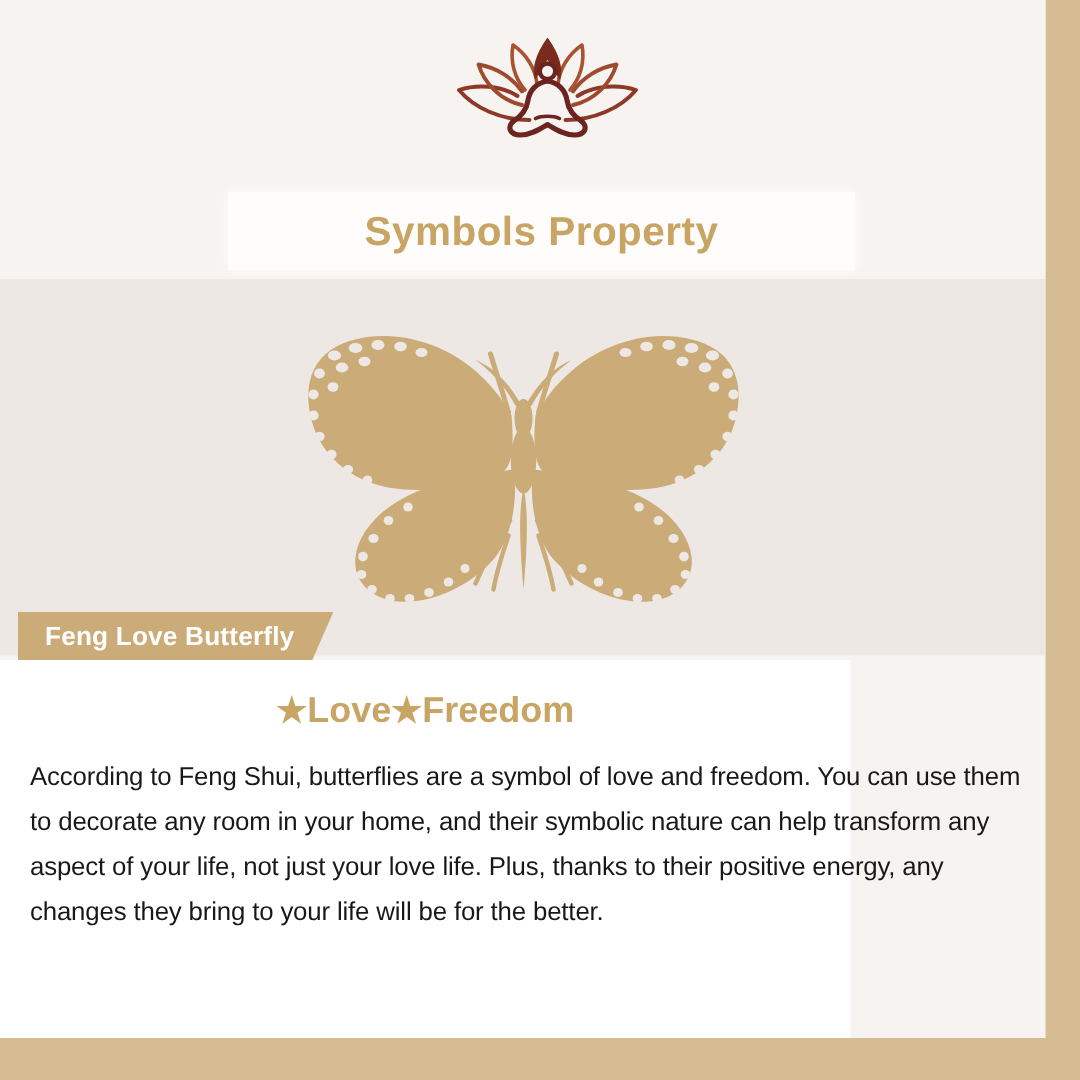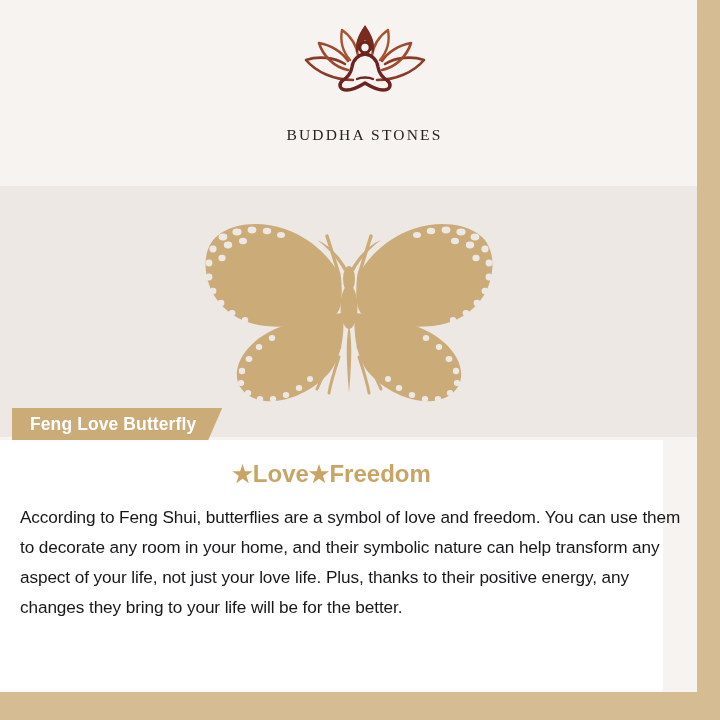--- a/index.html
+++ b/index.html
@@ -116,21 +116,21 @@
     color:#FFFFFF;
     font-weight:700;
     font-size:17.5px;
     letter-spacing:0.1px;
     white-space:nowrap;
   }
 
   
   .body-section {
     position:absolute;
-    left:0; top:440px; width:663px; height:252px;
+    left:0; top:440px; width:567px; height:252px;
     background:#FFFFFF;
   }
   .subheading {
     margin-top:22px;
     text-align:center;
     font-weight:700;
     font-size:24px;
     color:#C8A465;
     letter-spacing:0px;
     line-height:1;
@@ -185,20 +185,23 @@
           <path d="M75 32 C82 33 87 38 88 45 C89 51 93 56 98 59" stroke="#6B2420" stroke-width="3.4"></path>
 
           <path d="M52 59 C48 63 50 68 57 68 C64 68 70 64 75 61 C80 64 86 68 93 68 C100 68 102 63 98 59" stroke="#6B2420" stroke-width="3.4"></path>
 
           <path d="M67 57 C71 55 79 55 83 57" stroke="#6B2420" stroke-width="2.4"></path>
         </g>
       </svg>
       <div class="logo-text">BUDDHA STONES</div>
     </div>
 
+    <div class="title-banner">
+      <div class="title">Symbols Property</div>
+    </div>
 
     <div class="illus-panel">
       <svg class="butterfly" viewBox="0 0 320 210">
         <g fill="#CBAC79">
 
           <ellipse cx="160" cy="72" rx="6" ry="13"></ellipse>
           <ellipse cx="160" cy="100" rx="8.5" ry="22"></ellipse>
           <path d="M160 118 C163 132 163 152 160 186 C157 152 157 132 160 118 Z"></path>
 
           <path d="M158 62 C150 48 140 38 128 33 C139 41 148 51 155 64 Z"></path>

